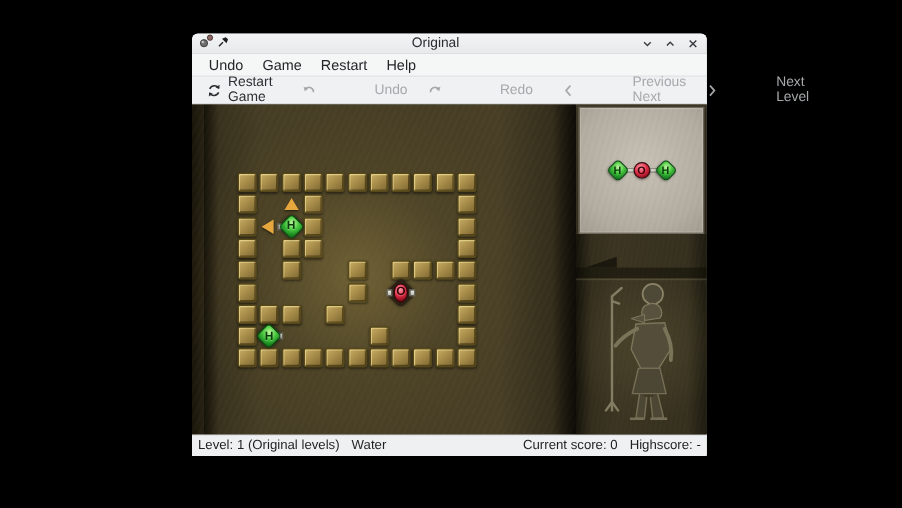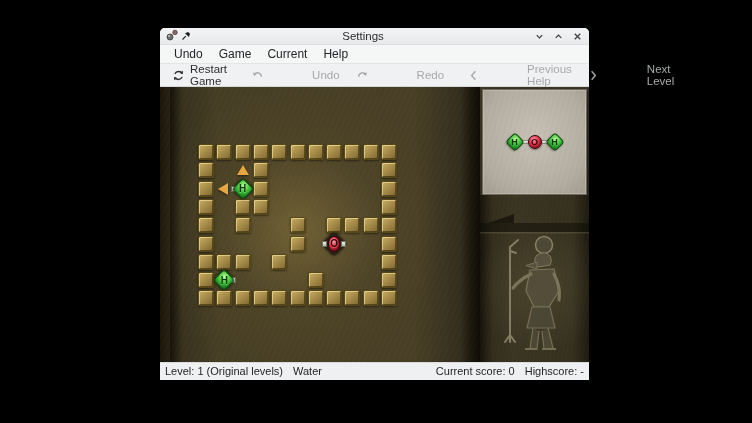--- a/index.html
+++ b/index.html
@@ -122,21 +122,21 @@
         <span><svg width="12" height="12" viewBox="0 0 12 12">
               <circle cx="4" cy="8" r="3" fill="#6f6f6f" stroke="#3c3c3c" stroke-width="0.8"></circle>
               <circle cx="3" cy="7" r="1" fill="#c9c9c9"></circle>
               <circle cx="9" cy="3.4" r="2.2" fill="#8d6a66" stroke="#4a3230" stroke-width="0.8"></circle>
             </svg></span>
         <span><svg width="11" height="11" viewBox="0 0 11 11">
               <path d="M1.5,9.5 L4.8,6.2" stroke="#1e1e1e" stroke-width="1.1"></path>
               <path d="M4,3.2 L7.8,7 L9,3.8 L7.2,2 Z" fill="#1e1e1e"></path>
             </svg></span>
       </span>
-      <span class="title">Settings</span>
+      <span class="title">Original</span>
       <span class="win-controls">
         <span>
             <svg width="11" height="11" viewBox="0 0 12 12">
               <polyline points="3,4.5 6,7.5 9,4.5" fill="none" stroke="#3a3d3f" stroke-width="1.3"></polyline>
             </svg>
           </span>
         <span>
             <svg width="11" height="11" viewBox="0 0 12 12">
               <polyline points="3,7.5 6,4.5 9,7.5" fill="none" stroke="#3a3d3f" stroke-width="1.3"></polyline>
             </svg>
@@ -145,21 +145,21 @@
             <svg width="11" height="11" viewBox="0 0 12 12">
               <path d="M3,3 L9,9 M9,3 L3,9" stroke="#3a3d3f" stroke-width="1.3"></path>
             </svg>
           </span>
       </span>
     </div>
 
     <div class="menubar">
       <span class="menu-item">Undo</span>
       <span class="menu-item">Game</span>
-      <span class="menu-item">Current</span>
+      <span class="menu-item">Restart</span>
       <span class="menu-item">Help</span>
     </div>
 
     <div class="toolbar">
       <span class="tbtn">
         <span>
             <svg width="13" height="13" viewBox="0 0 14 14">
               <path d="M11.2,5 A4.6,4.6 0 0 0 3,5.4" fill="none" stroke="#2c2f31" stroke-width="1.4"></path>
               <path d="M11.8,1.8 L11.6,5.4 L8.2,4.4 Z" fill="#2c2f31"></path>
               <path d="M2.8,9 A4.6,4.6 0 0 0 11,8.6" fill="none" stroke="#2c2f31" stroke-width="1.4"></path>
@@ -187,21 +187,21 @@
           </span>
         <span>Redo</span>
       </span>
       <span class="tsep"></span>
       <span class="tbtn disabled">
         <span>
             <svg width="11" height="13" viewBox="0 0 11 14">
               <polyline points="7.5,2.5 3.5,7 7.5,11.5" fill="none" stroke="#a6a9ab" stroke-width="1.5"></polyline>
             </svg>
           </span>
-        <span>Previous Help</span>
+        <span>Previous Next</span>
       </span>
       <span class="tbtn disabled">
         <span>
             <svg width="11" height="13" viewBox="0 0 11 14">
               <polyline points="3.5,2.5 7.5,7 3.5,11.5" fill="none" stroke="#a6a9ab" stroke-width="1.5"></polyline>
             </svg>
           </span>
         <span>Next Level</span>
       </span>
     </div>

